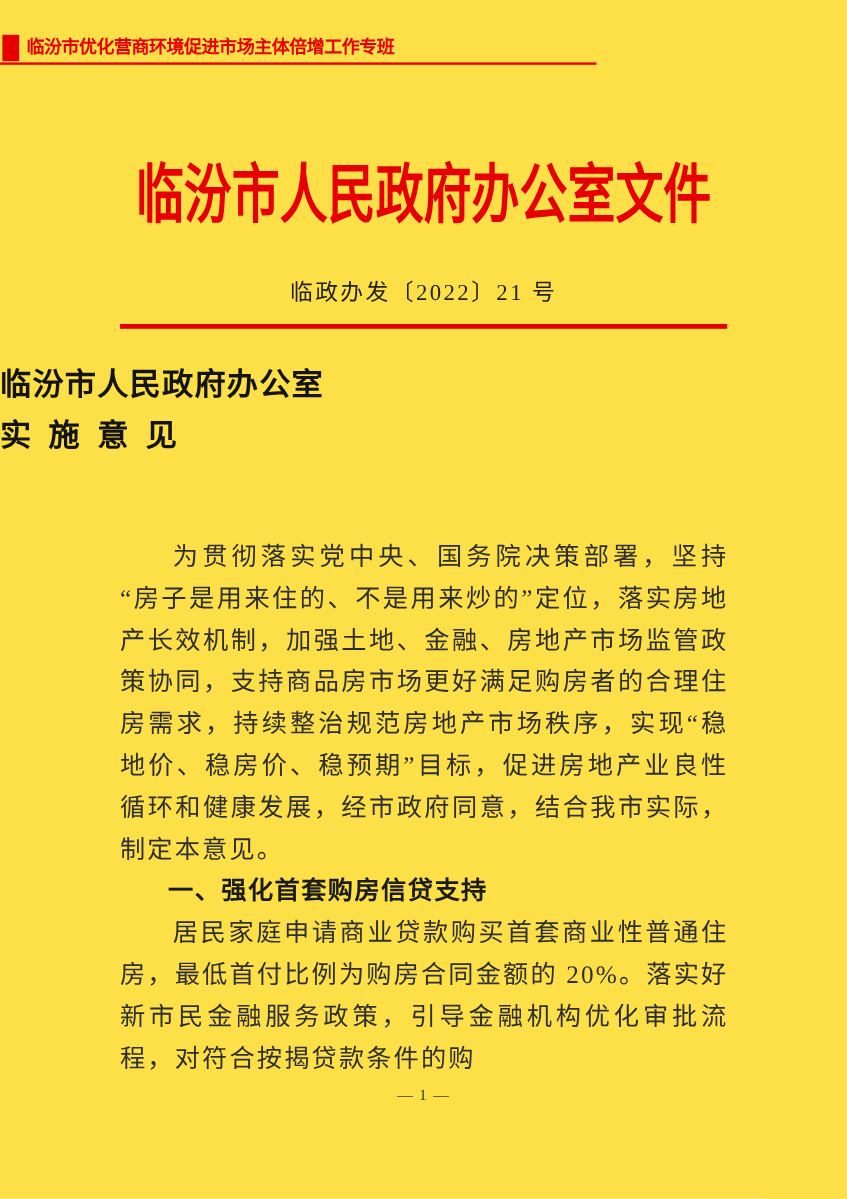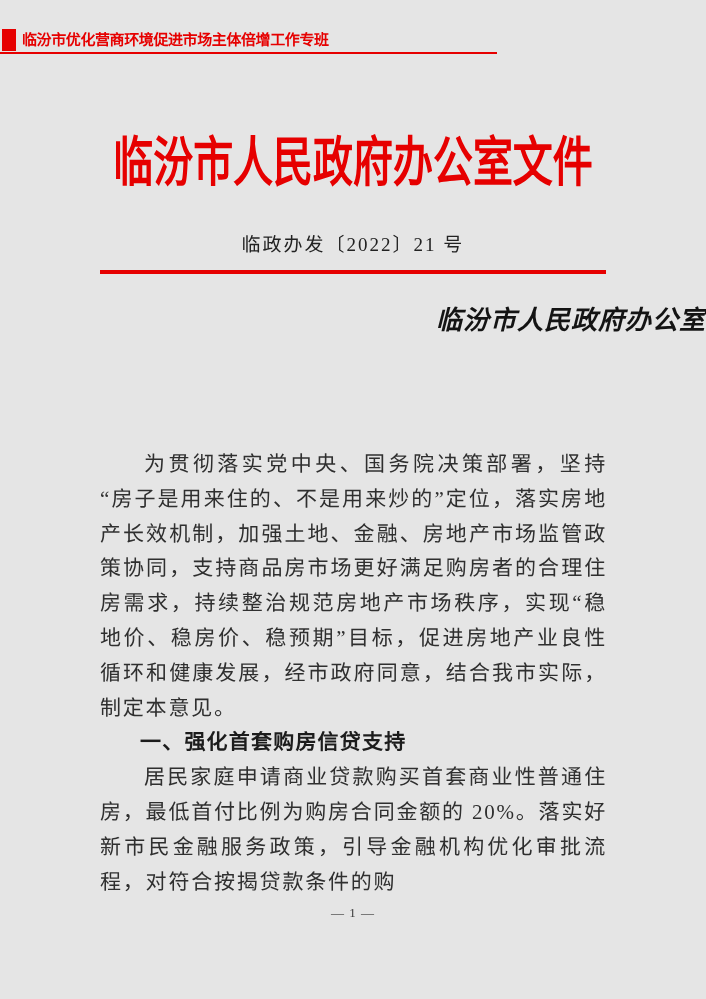--- a/index.html
+++ b/index.html
@@ -11,21 +11,21 @@
   body{
     width:706px;height:999px;
     background:#ffffff;
     font-family:"Liberation Serif","DejaVu Serif",serif;
     position:relative;
     overflow:hidden;
   }
   .page{
     position:absolute;inset:0;
     width:706px;height:999px;
-    background:#e5e5e5;
+    background:#fde047;
   }
 
   
   .top-banner{
     position:absolute;left:0;top:29px;width:497px;height:23px;
   }
   .top-banner .banner-rule{
     position:absolute;left:0;top:23px;width:497px;height:2px;
     background:var(--red);
   }
@@ -60,25 +60,24 @@
     font-family:Liberation Serif, serif;
   }
   .red-rule{
     position:absolute;left:100px;top:270px;width:506px;height:4px;
     background:var(--red);
   }
 
   
   .doc-title{
     position:absolute;left:0;top:300px;width:706px;
-    text-align:right;
+    text-align:left;
     font-weight:bold;color:var(--title-ink);
     font-size:26px;line-height:42.5px;
     letter-spacing:1px;
-    font-style:italic;
   }
   .doc-title .title-line-3{
     letter-spacing:4px;
   }
 
   
   .body-text{
     position:absolute;left:100px;top:447px;width:507px;
     font-size:21px;line-height:34.8px;
     letter-spacing:1.8px;
@@ -116,20 +115,21 @@
   </div>
 
   <div class="masthead-title">临汾市人民政府办公室文件</div>
 
   <div class="doc-number">临政办发〔2022〕21 号</div>
 
   <div class="red-rule"></div>
 
   <div class="doc-title">
     <div class="title-line-1">临汾市人民政府办公室</div>
+    <div class="title-line-3">实 施 意 见</div>
   </div>
 
   <div class="body-text">
     <p class="para-indent">为贯彻落实党中央、国务院决策部署，坚持“房子是用来住的、不是用来炒的”定位，落实房地产长效机制，加强土地、金融、房地产市场监管政策协同，支持商品房市场更好满足购房者的合理住房需求，持续整治规范房地产市场秩序，实现“稳地价、稳房价、稳预期”目标，促进房地产业良性循环和健康发展，经市政府同意，结合我市实际，制定本意见。</p>
     <p class="section-heading">一、强化首套购房信贷支持</p>
     <p class="para-indent">居民家庭申请商业贷款购买首套商业性普通住房，最低首付比例为购房合同金额的 20%。落实好新市民金融服务政策，引导金融机构优化审批流程，对符合按揭贷款条件的购</p>
   </div>
 
   <div class="page-footer">— 1 —</div>
 

